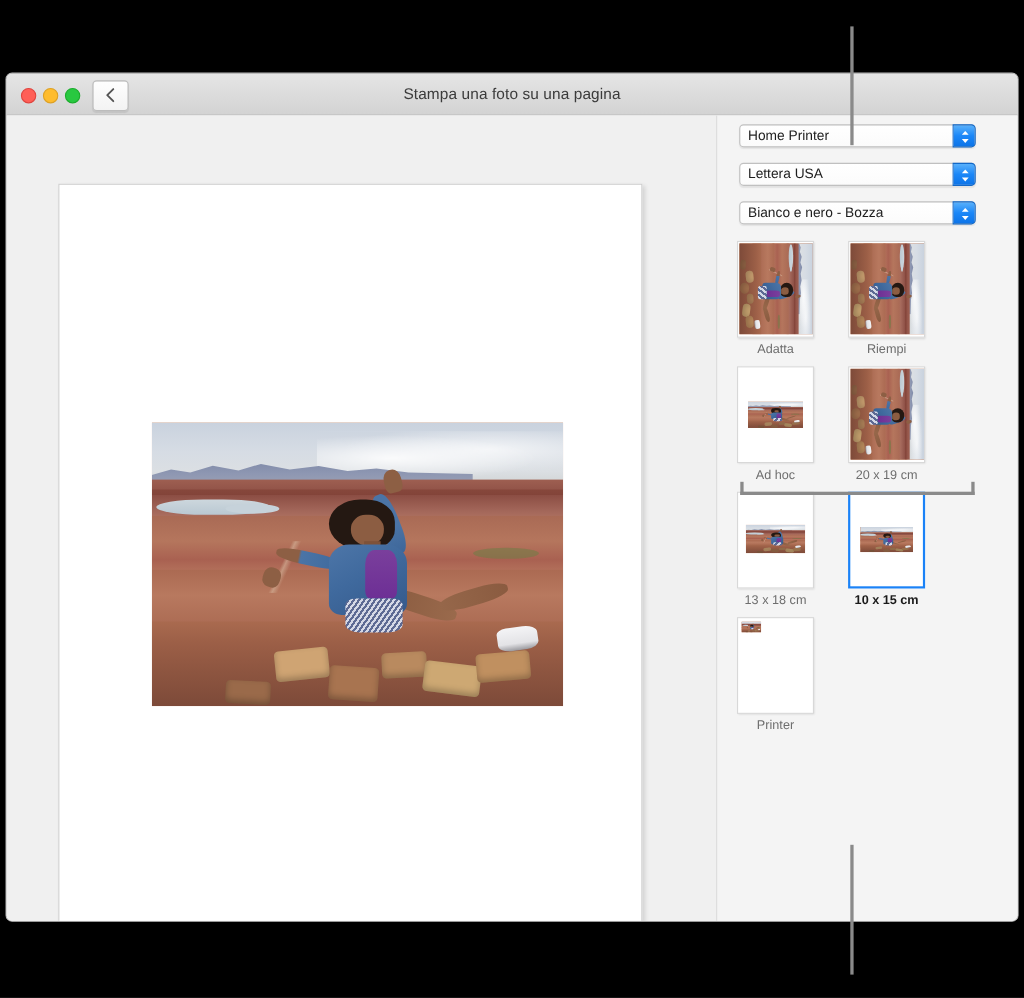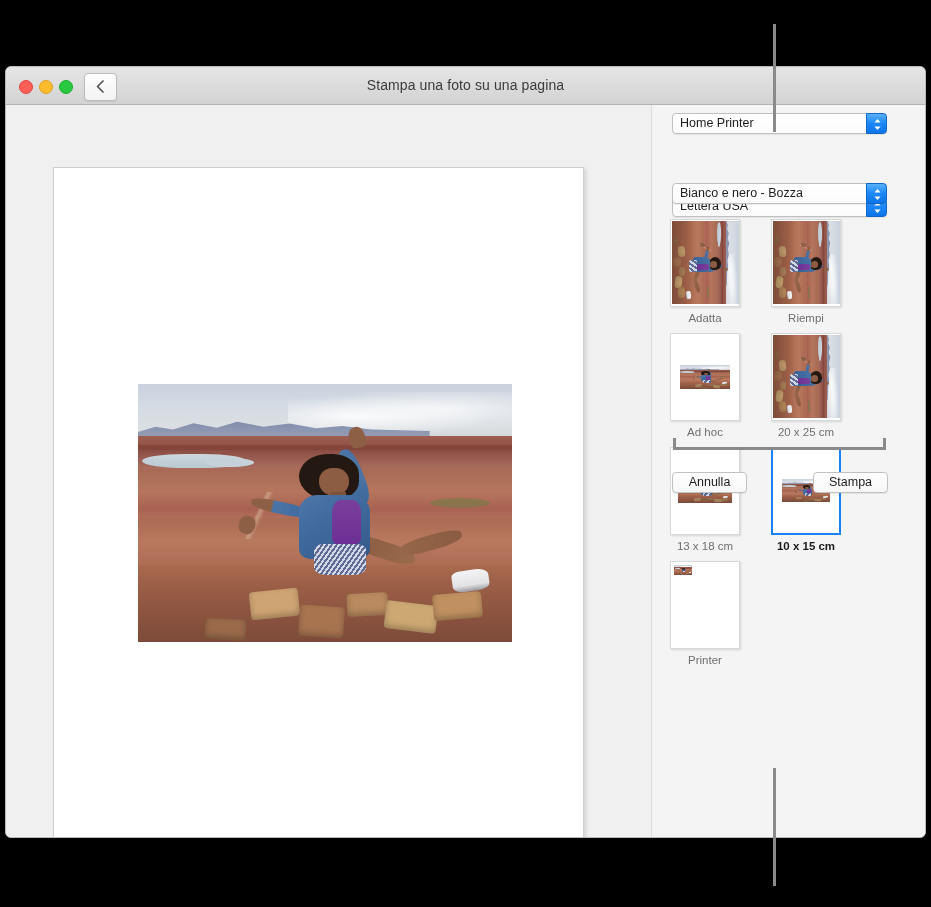--- a/index.html
+++ b/index.html
@@ -298,21 +298,21 @@
     right: -1px; top: -1px;
     width: 21px; height: 21px;
     background: linear-gradient(to bottom, #58b0fb 0%, #1b87f8 50%, #0d74e8 100%);
     border-radius: 0 4px 4px 0;
     border: 1px solid #1168c9;
     box-sizing: border-box;
   }
   .popup-arrows svg { position: absolute; left: 5px; top: 3px; }
 
   #popup-printer { top: 8px; }
-  #popup-paper   { top: 43px; margin-top: 48px; }
+  #popup-paper   { top: 43px; }
   #popup-quality { top: 78px; }
 
   
   #thumb-grid {
     position: absolute;
     left: 18px;
     top: 114px;
     width: 238px;
   }
   .thumb-row { display: flex; gap: 31px; margin-bottom: 9px; align-items: center; }
@@ -644,21 +644,21 @@
                       <div class="f-hair"></div>
                       <div class="f-face"></div>
                       <div class="f-neck"></div>
                       <div class="f-jacket"></div>
                       <div class="f-top"></div>
                       <div class="f-shorts"></div>
                     </div>
                   </div>
                 </div>
               </div>
-              <div class="thumb-label">20 x 25 cm</div>
+              <div class="thumb-label">20 x 19 cm</div>
             </div>
           </div>
           <div class="thumb-row">
             <div class="thumb-cell">
               <div class="thumb-frame">
                 <div class="tp tp-1318">
                   <div class="photo">
                     <div class="ph-sky"></div>
                     <div class="ph-clouds"></div>
                     <div class="ph-mtn"></div>
@@ -778,20 +778,16 @@
                   </div>
                 </div>
               </div>
               <div class="thumb-label">Printer</div>
             </div>
           </div>
         </div>
 
       <div id="bracket"></div>
 
-      <div id="actions">
-        <div class="push-button">Annulla</div>
-        <div class="push-button">Stampa</div>
-      </div>
 
     </div>
   </div>
 </div>
 
 </body></html>

